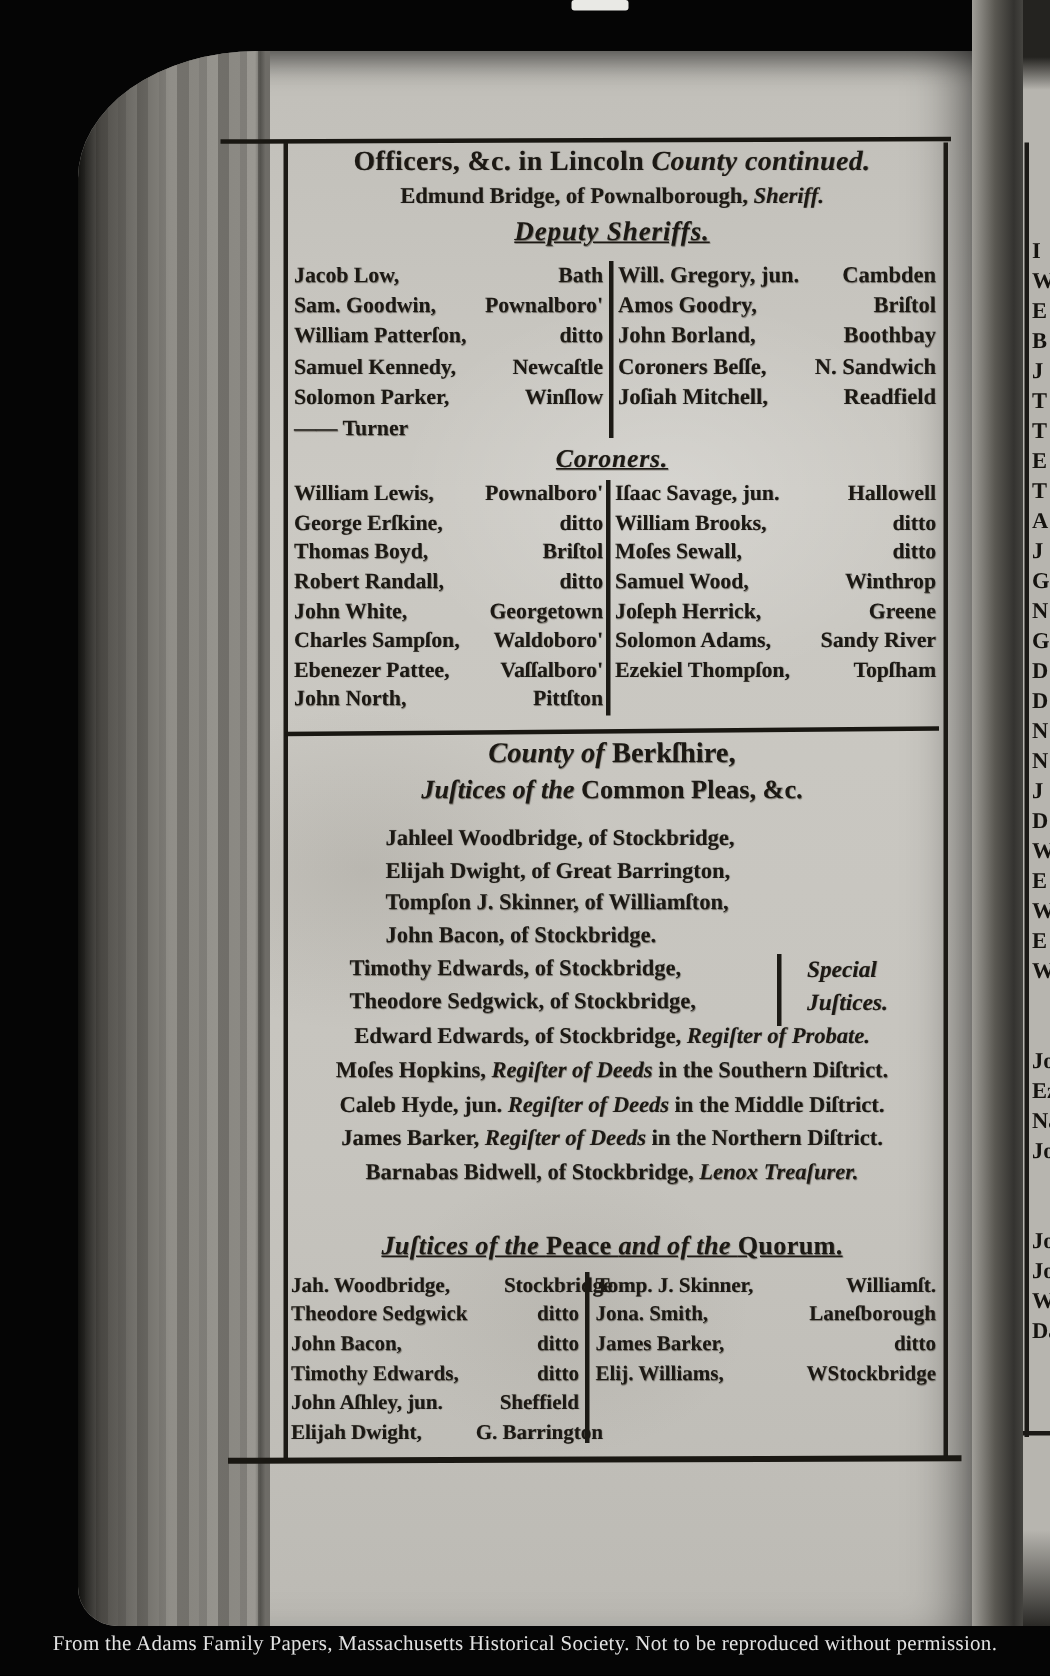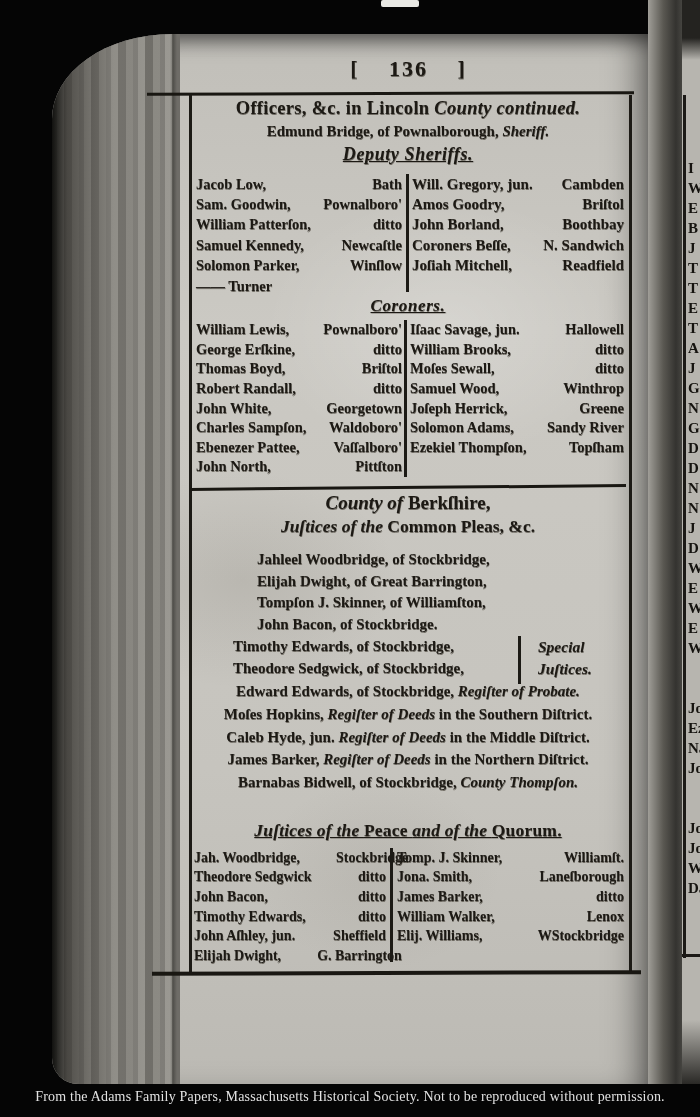--- a/index.html
+++ b/index.html
@@ -84,21 +84,20 @@
 <body>
 
 <div class="screen">
 
   <div class="page">
     <div class="edge-bands"></div>
     <div class="crease"></div>
   </div>
   <div class="white-speck"></div>
 
-  <div class="pageno ctr ink">[ 136 ]</div>
 
   <div class="hrule hrule1"></div>
   <div class="boxframe"></div>
   <div class="hrule hrule2"></div>
   <div class="hrule hrule-bottom"></div>
 
   <div class="l-title ctr ink">
     <span>Officers, &amp;c. in Lincoln </span><span class="itx">County continued.</span>
   </div>
   <div class="l-sheriff ctr ink">
@@ -254,21 +253,21 @@
       <div class="oline">
       <span>Moſes Hopkins, </span><span class="itx">Regiſter of Deeds</span><span> in the Southern Diſtrict.</span>
     </div>
       <div class="oline">
       <span>Caleb Hyde, jun. </span><span class="itx">Regiſter of Deeds</span><span> in the Middle Diſtrict.</span>
     </div>
       <div class="oline">
       <span>James Barker, </span><span class="itx">Regiſter of Deeds</span><span> in the Northern Diſtrict.</span>
     </div>
       <div class="oline">
-      <span>Barnabas Bidwell, of Stockbridge, </span><span class="itx">County Thompſon.</span><span></span>
+      <span>Barnabas Bidwell, of Stockbridge, </span><span class="itx">Lenox Treaſurer.</span><span></span>
     </div>
     </div>
 
   <div class="sec-head q-head ctr ink">
     <span>Juſtices of the </span><span style="font-style:normal">Peace </span><span>and of the </span><span style="font-style:normal">Quorum.</span>
   </div>
 
   <div class="tbl q-l ink">
       <div class="trow">
       <span class="nm">Jah. Woodbridge,</span>
@@ -301,24 +300,20 @@
       <span class="nm">Tomp. J. Skinner,</span>
       <span class="tn">Williamſt.</span>
     </div>
       <div class="trow">
       <span class="nm">Jona. Smith,</span>
       <span class="tn">Laneſborough</span>
     </div>
       <div class="trow">
       <span class="nm">James Barker,</span>
       <span class="tn">ditto</span>
-    </div>
-      <div class="trow">
-      <span class="nm">William Walker,</span>
-      <span class="tn">Lenox</span>
     </div>
       <div class="trow">
       <span class="nm">Elij. Williams,</span>
       <span class="tn">WStockbridge</span>
     </div>
     </div>
 
   <div class="gutter"></div>
   <div class="next-page">
     <div class="np-border"></div>

